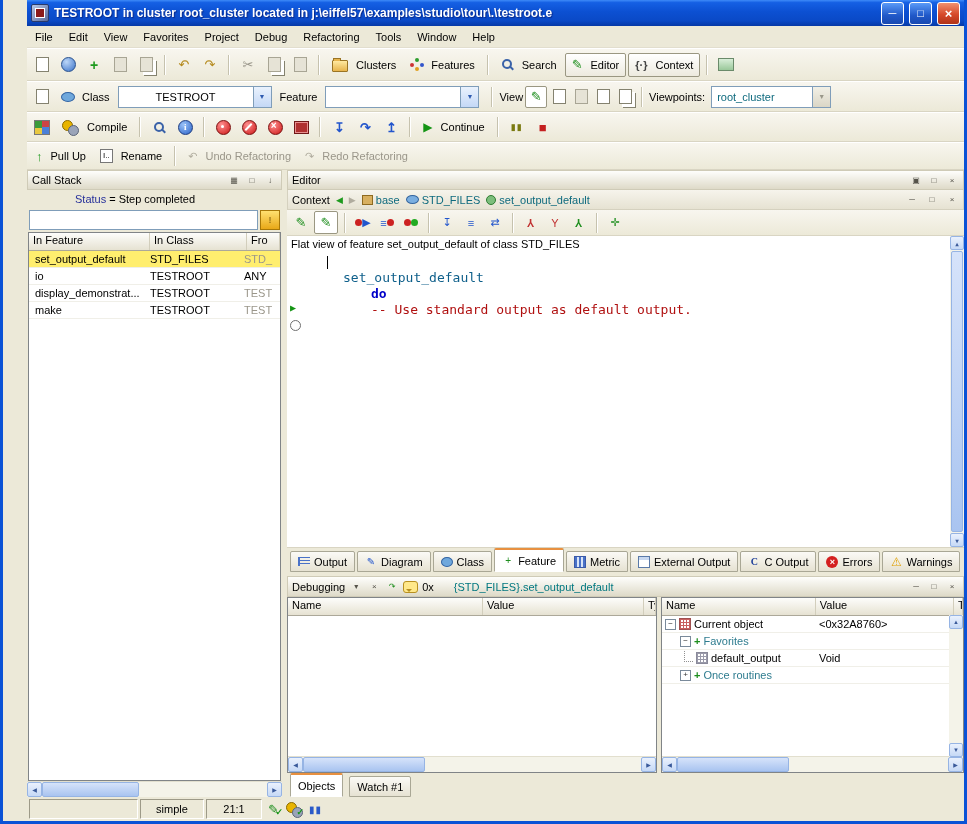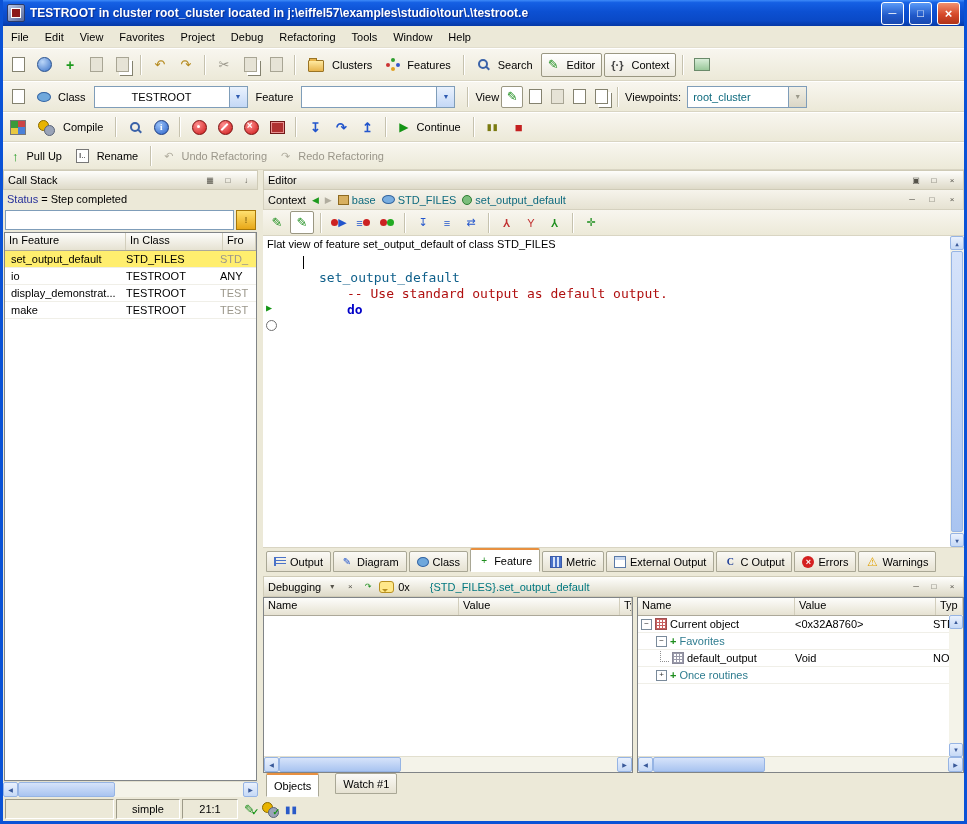--- a/index.html
+++ b/index.html
@@ -1,20 +1,20 @@
 <!DOCTYPE html>
 <html><head>
 <meta charset="utf-8">
 <style>
   html,body{margin:0;padding:0;}
   body{width:967px;height:824px;overflow:hidden;background:#ECE9D8;
        font-family:"Liberation Sans",sans-serif;font-size:11px;color:#000;}
   .window{width:967px;height:824px;display:flex;flex-direction:column;
           border-left:3px solid #0A52D6;border-right:3px solid #0A52D6;border-bottom:3px solid #0A52D6;
-          box-sizing:border-box;background:#ECE9D8;}
+          box-sizing:border-box;background:#ECE9D8;padding-left:24px;}
 
   
   .titlebar{flex:0 0 26px;display:flex;align-items:center;gap:5px;padding:0 4px;
     background:linear-gradient(180deg,#3E8BF8 0%,#1560E4 10%,#0C50D2 45%,#0A49C6 80%,#0639A6 100%);}
   .app-icon{width:16px;height:16px;border-radius:2px;background:linear-gradient(135deg,#B8C8E8,#5A6A9A);
     border:1px solid #2A3A6A;position:relative;}
   .app-icon::before{content:"";position:absolute;left:3px;top:3px;width:8px;height:8px;background:#8B1A1A;border:1px solid #fff;}
   .title-text{flex:1;color:#fff;font-weight:bold;font-size:12px;white-space:nowrap;overflow:hidden;
     text-shadow:1px 1px 1px #08288A;}
   .winbtn{width:21px;height:21px;border-radius:3px;border:1px solid #fff;display:flex;align-items:center;
@@ -84,21 +84,21 @@
   .main{flex:1;display:flex;min-height:0;background:#ECE9D8;}
   .left-panel{flex:0 0 255px;display:flex;flex-direction:column;min-height:0;}
   .vsplit{flex:0 0 5px;}
   .right-panel{flex:1;display:flex;flex-direction:column;min-width:0;}
 
   .panel-hd{height:18px;flex:0 0 18px;display:flex;align-items:center;gap:4px;padding:0 4px;
     background:linear-gradient(#FEFEFC,#DEDAC8);border:1px solid #CFCBB7;}
   .panel-hd .ttl{flex:1;}
   .hd-btn{width:14px;height:13px;display:flex;align-items:center;justify-content:center;color:#55534A;font-size:8px;}
 
-  .cs-status{flex:0 0 17px;display:flex;align-items:center;gap:3px;padding:0 4px;}
+  .cs-status{flex:0 0 17px;display:flex;align-items:center;gap:3px;padding:0 4px;margin-left:44px;}
   .cs-status .lab{color:#26309A;}
   .cs-filter-row{flex:0 0 23px;display:flex;align-items:center;gap:2px;padding:1px 2px;}
   .cs-filter-input{flex:1;height:18px;border:1px solid #7F9DB9;font-family:"Liberation Sans",sans-serif;font-size:11px;padding:0 3px;}
   .filter-btn{width:18px;height:18px;background:linear-gradient(#FFE070,#E8A818);border:1px solid #A87808;
     display:flex;align-items:center;justify-content:center;font-size:9px;color:#6A4A00;}
 
   .listbox{flex:1;display:flex;flex-direction:column;border:1px solid #808487;background:#fff;margin:0 1px;min-height:0;}
   .tbl-hd{flex:0 0 17px;display:flex;background:linear-gradient(#FDFDFB,#E6E2D2);border-bottom:1px solid #ACA899;}
   .tbl-hd .hc{padding:1px 4px;border-right:1px solid #D2CEBC;white-space:nowrap;overflow:hidden;}
   .cs-row{flex:0 0 16px;display:flex;align-items:center;border-bottom:1px solid #F0EFE8;}
@@ -181,21 +181,21 @@
   .grid-ic{width:10px;height:10px;flex:0 0 10px;border:1px solid #A05050;
     background-image:repeating-linear-gradient(0deg,#C86060 0 1px,transparent 1px 3px),repeating-linear-gradient(90deg,#C86060 0 1px,transparent 1px 3px);}
   .grid-ic.grayg{border-color:#8A8A9A;background-image:repeating-linear-gradient(0deg,#9A9AAA 0 1px,transparent 1px 3px),repeating-linear-gradient(90deg,#9A9AAA 0 1px,transparent 1px 3px);}
   .attr-ic{color:#1E8E1E;font-weight:bold;font-size:11px;line-height:10px;}
   .tealtxt{color:#2E7C8F;}
   .tcorner{width:8px;height:12px;border-left:1px dotted #909090;border-bottom:1px dotted #909090;margin:0 0 5px 4px;flex:0 0 8px;}
   .tdent{flex:0 0 12px;}
   .bubble-ic{width:13px;height:10px;background:#FFE88A;border:1px solid #B89020;border-radius:3px;position:relative;}
   .bubble-ic::after{content:"";position:absolute;left:2px;bottom:-3px;border:3px solid transparent;border-top-color:#B89020;}
 
-  .dbg-tabs{flex:0 0 21px;display:flex;align-items:flex-start;gap:16px;padding:0 3px;background:#ECE9D8;}
+  .dbg-tabs{flex:0 0 21px;display:flex;align-items:flex-end;gap:6px;padding:0 3px;background:#ECE9D8;}
 
   
   .statusbar{flex:0 0 22px;display:flex;align-items:center;gap:2px;padding:1px 2px;background:#ECE9D8;}
   .scell{height:18px;display:flex;align-items:center;padding:0 5px;border:1px solid;
     border-color:#9D9A88 #FFFFFF #FFFFFF #9D9A88;background:#ECE9D8;white-space:nowrap;overflow:hidden;}
   .s-msg{width:688px;} .s-prog{width:97px;} .s-mode{width:52px;justify-content:center;} .s-pos{width:44px;justify-content:center;}
   .sicon{width:19px;height:18px;display:flex;align-items:center;justify-content:center;position:relative;font-size:12px;}
   .sicon .chk{position:absolute;right:0;bottom:1px;color:#149414;font-size:9px;font-weight:bold;}
   .cols-blue{color:#2A5AC8;font-size:10px;letter-spacing:1px;}
 </style>
@@ -593,22 +593,22 @@
           <span class="sep"></span>
           <span class="etool green">
               <span>✛</span>
             </span>
         </div>
         <div class="code-area">
           <div class="flatline">Flat view of feature set_output_default of class STD_FILES</div>
           <div class="code-lines">
             <div class="cl"><span class="caret"></span></div>
             <div class="cl" style="padding-left:16px;"><span class="tok-feature">set_output_default</span></div>
+            <div class="cl" style="padding-left:44px;"><span class="tok-kw">do</span></div>
             <div class="cl" style="padding-left:44px;"><span class="tok-comment">-- Use standard output as default output.</span></div>
-            <div class="cl" style="padding-left:44px;"><span class="tok-kw">do</span></div>
           </div>
           <span class="exec-arrow">▶</span>
           <span class="bp-circle"></span>
           <div class="sb-v" style="top:0;bottom:0;">
             <span class="sb-btn">
                 <span>▲</span>
               </span>
             <span class="sb-track" style="padding:1px;">
                 <span class="sb-thumb" style="flex:1;"></span>
               </span>

